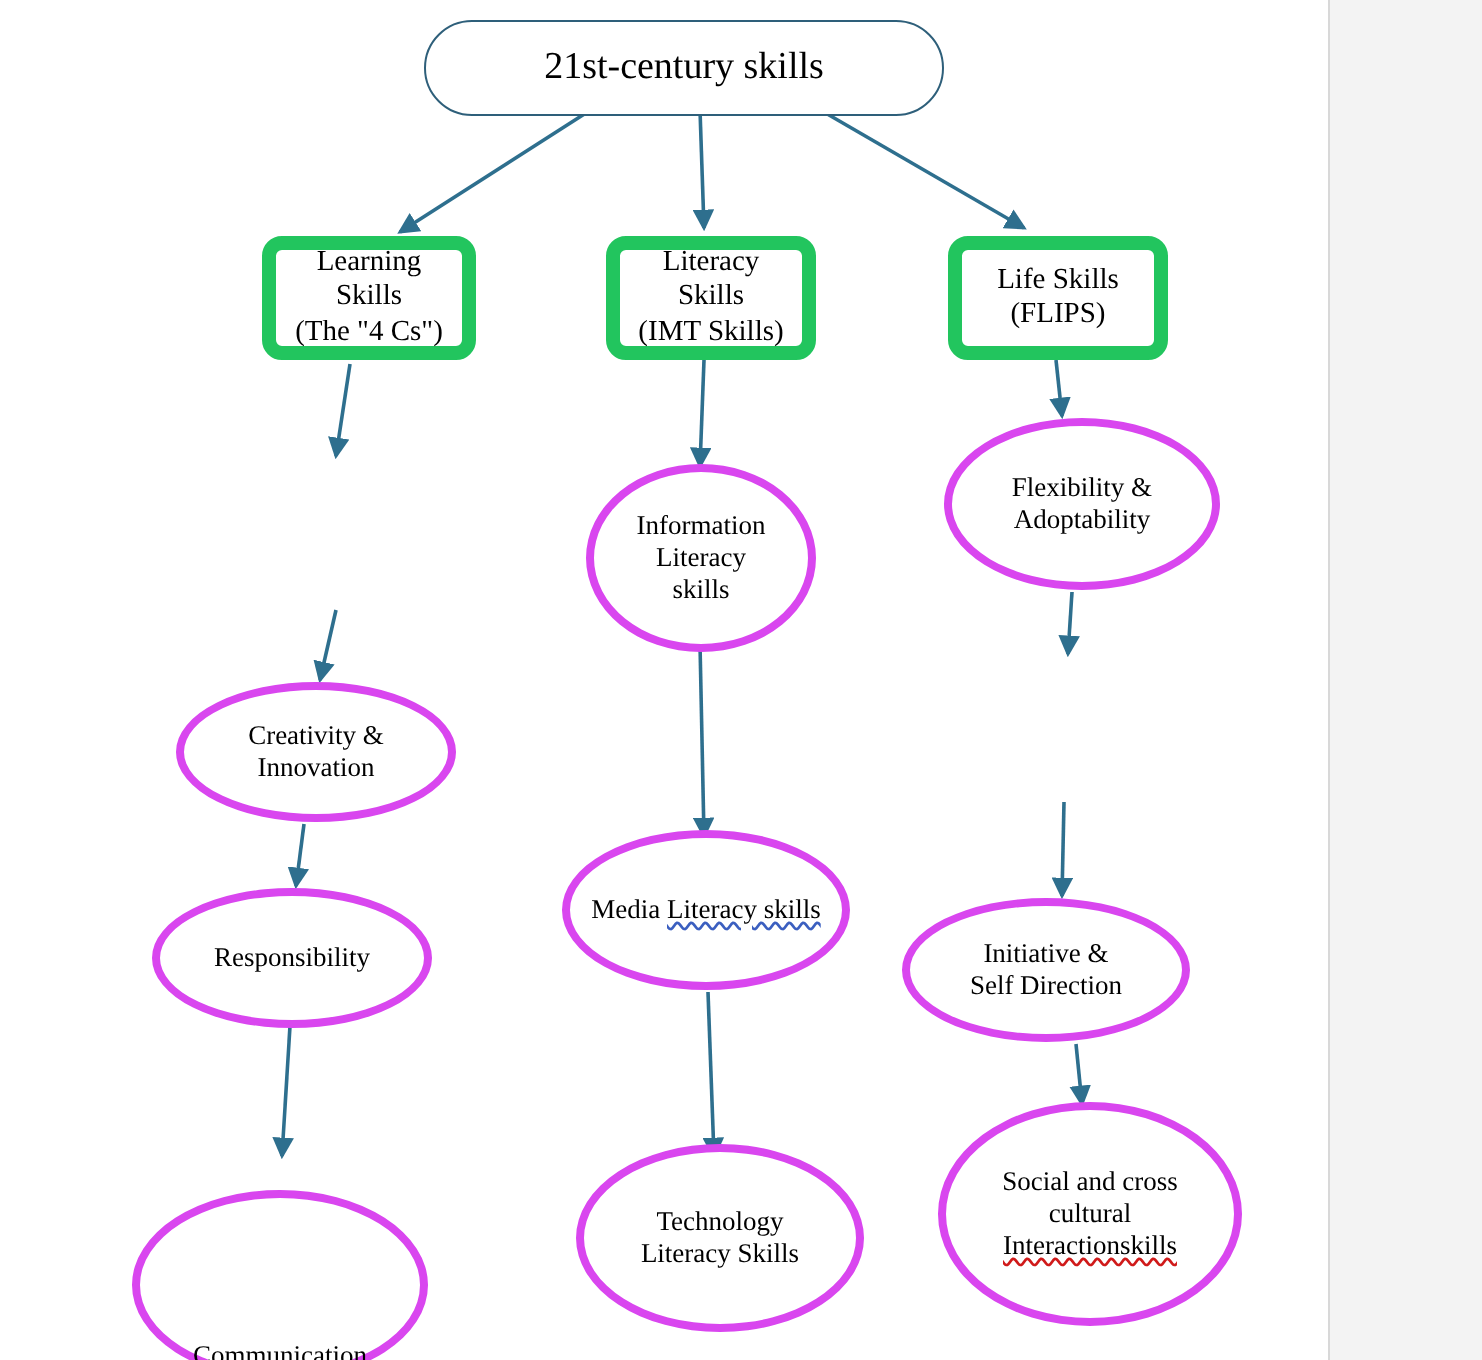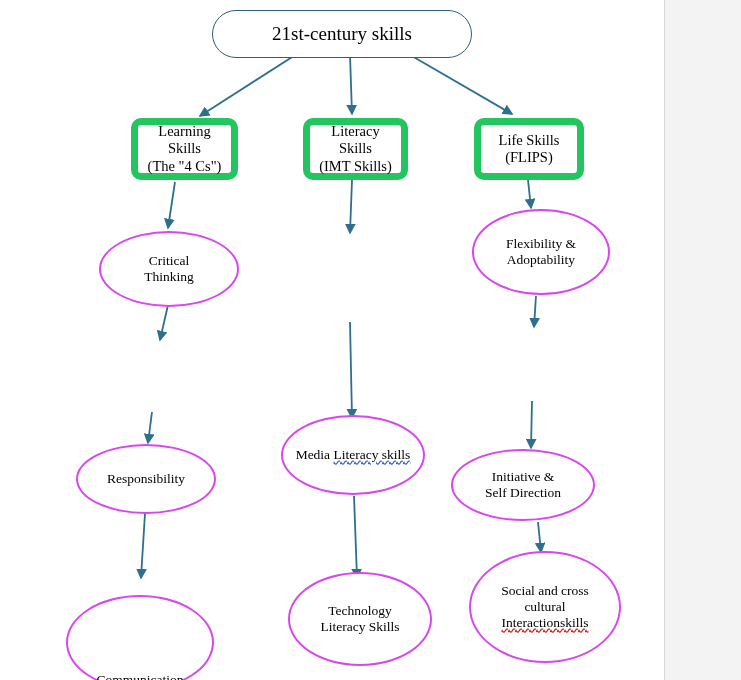--- a/index.html
+++ b/index.html
@@ -61,21 +61,21 @@
     border: 7px solid #22c55e;
     border-radius: 10px;
     background: #ffffff;
   }
   .node.pill {
     border: 1px solid #2e5f7a;
     border-radius: 999px;
     background: #ffffff;
   }
   .node.ellipse {
-    border: 2px solid #d946ef;
+    border: 4px solid #d946ef;
     border-radius: 50%;
     background: #ffffff;
   }
   .node .label {
     display: block;
     padding: 0 6px;
     white-space: pre-line;
   }
   .t-root { font-size: 19px; }
   .t-cat  { font-size: 14.5px; }
@@ -137,31 +137,36 @@
     <div class="node rounded t-cat" style="left:303px; top:118px; width:105px; height:62px;">
       <span class="label">Literacy Skills
 (IMT Skills)</span>
     </div>
 
     <div class="node rounded t-cat" style="left:474px; top:118px; width:110px; height:62px;">
       <span class="label">Life Skills
 (FLIPS)</span>
     </div>
 
-    <div class="node ellipse t-leaf" style="left:99px; top:231px; width:140px; height:76px;">
-      <span class="label">Critical
-Thinking</span>
+    <div class="node ellipse t-leaf" style="left:88px; top:341px; width:140px; height:70px;">
+      <span class="label">Creativity &amp;
+Innovation</span>
     </div>
     <div class="node ellipse t-leaf" style="left:76px; top:444px; width:140px; height:70px;">
       <span class="label">Responsibility</span>
     </div>
     <div class="node ellipse t-leaf" style="left:66px; top:595px; width:148px; height:95px;align-items:flex-end;">
       <span class="label">Communication</span>
     </div>
 
+    <div class="node ellipse t-leaf" style="left:293px; top:232px; width:115px; height:94px;">
+      <span class="label">Information
+Literacy
+skills</span>
+    </div>
     <div class="node ellipse t-leaf" style="left:281px; top:415px; width:144px; height:80px;">
       <span class="label">Media <span class="spellblue">Literacy skills</span></span>
     </div>
     <div class="node ellipse t-leaf" style="left:288px; top:572px; width:144px; height:94px;">
       <span class="label">Technology
 Literacy Skills</span>
     </div>
 
     <div class="node ellipse t-leaf" style="left:472px; top:209px; width:138px; height:86px;">
       <span class="label">Flexibility &amp;

